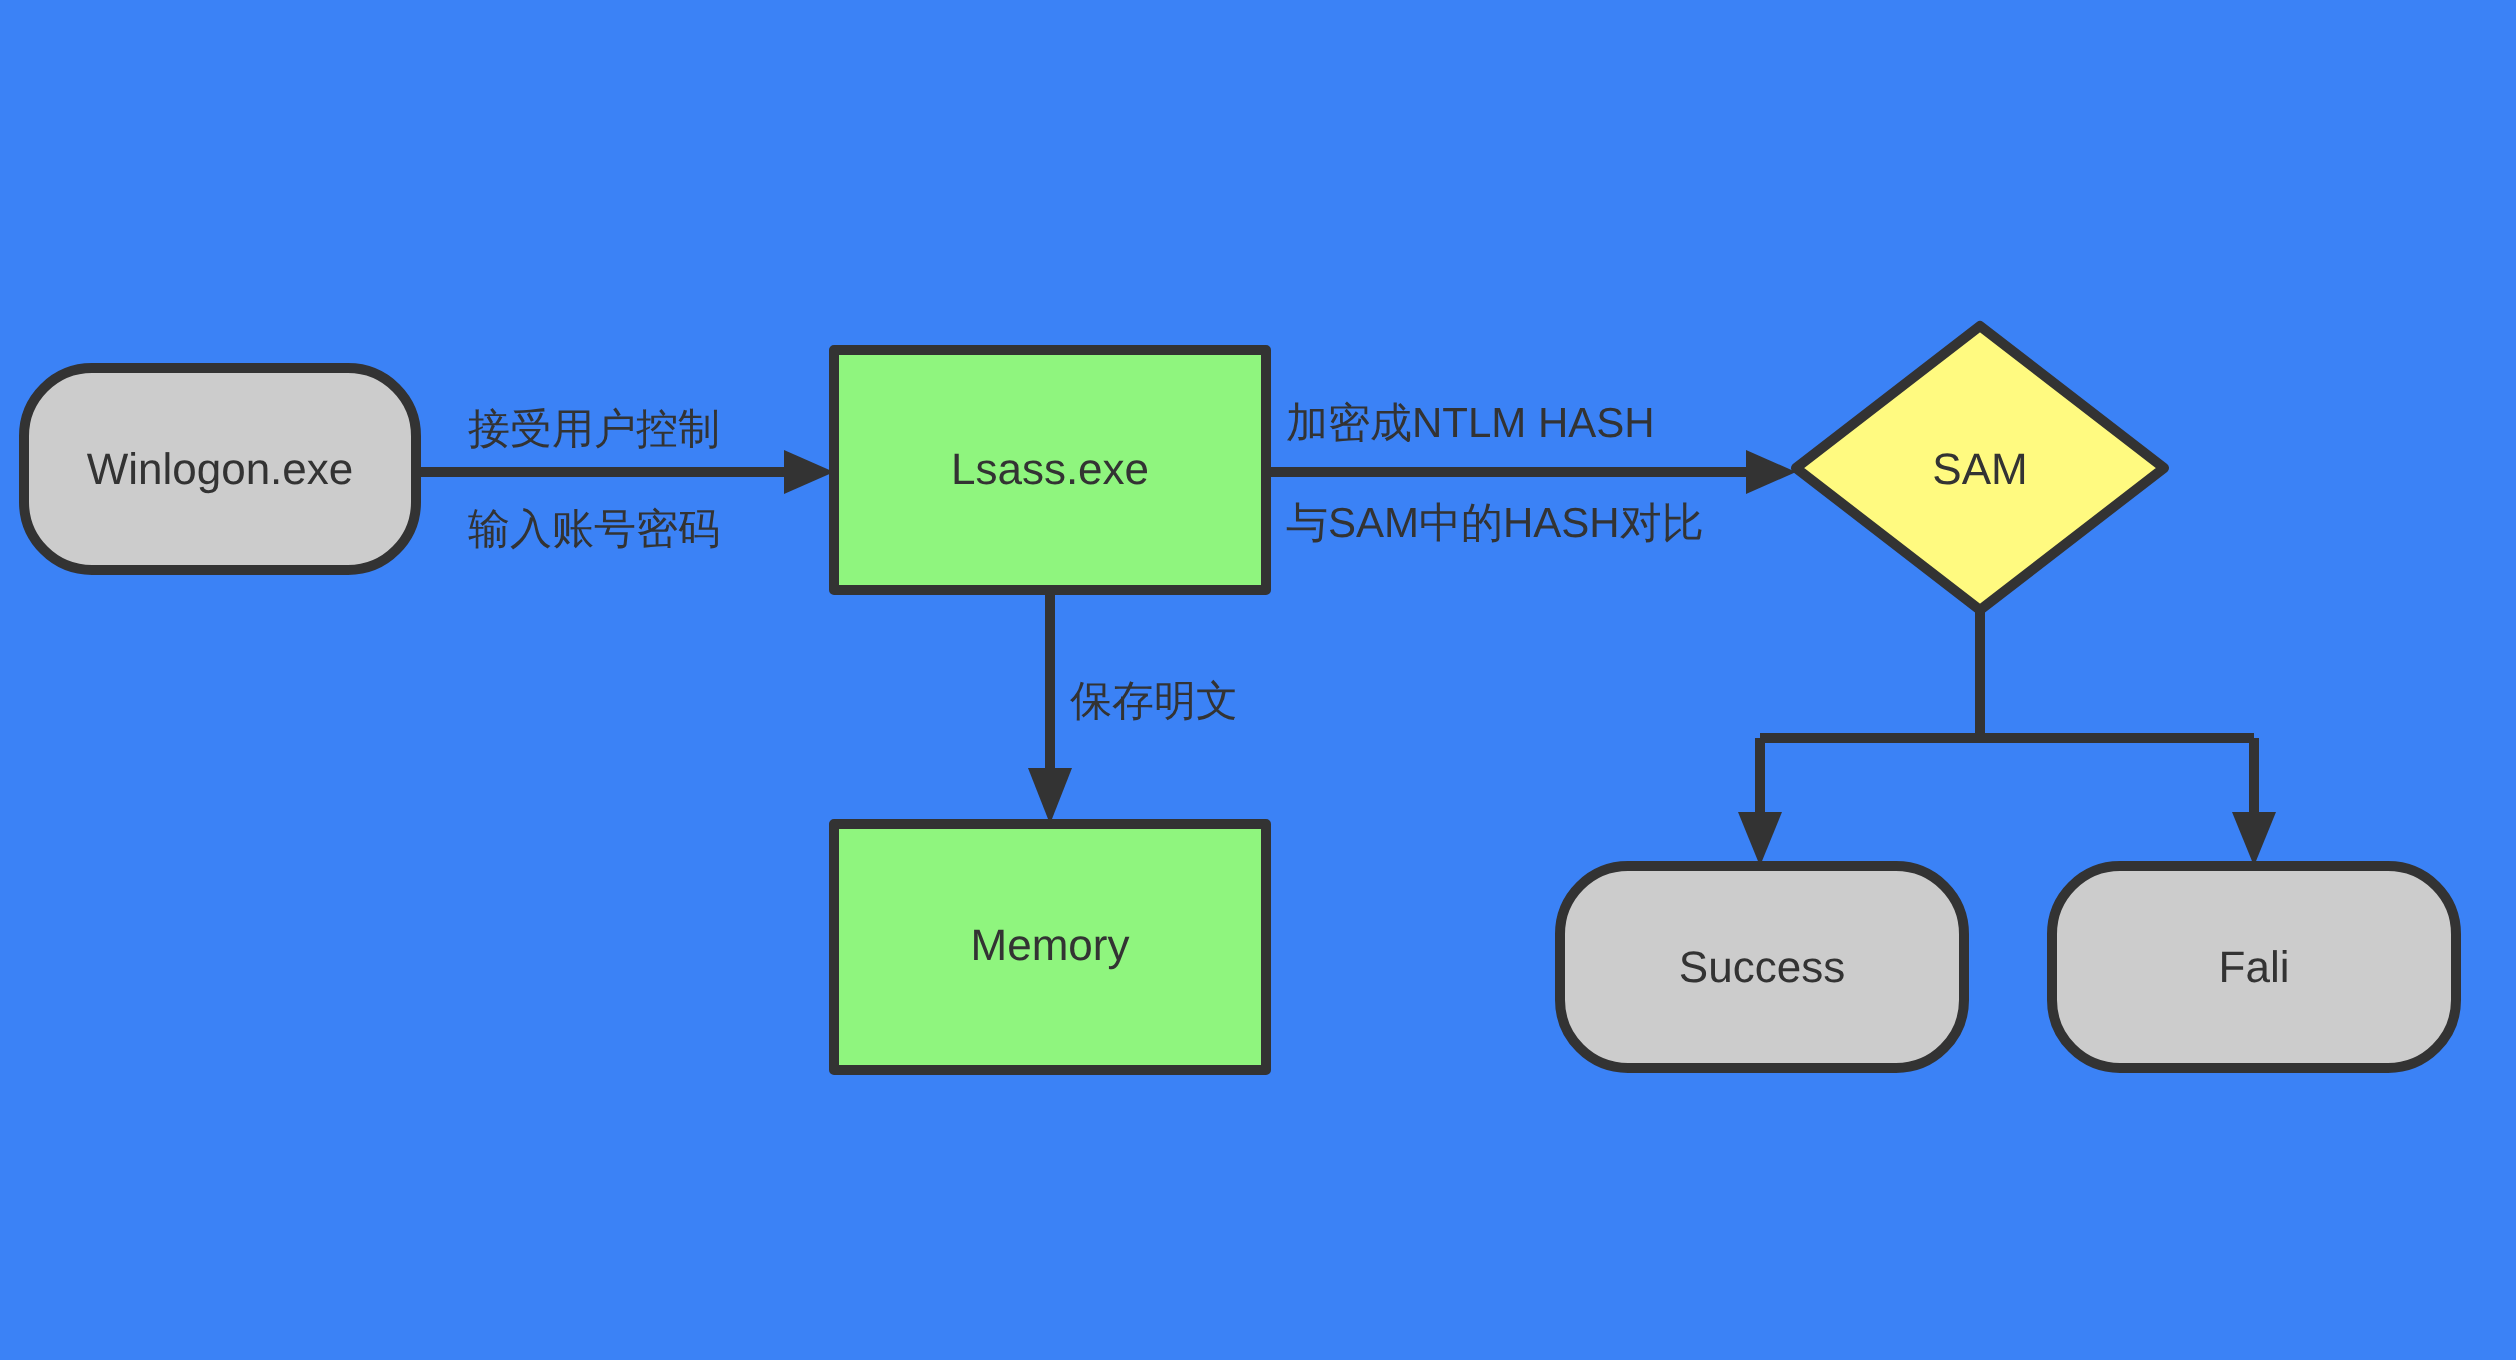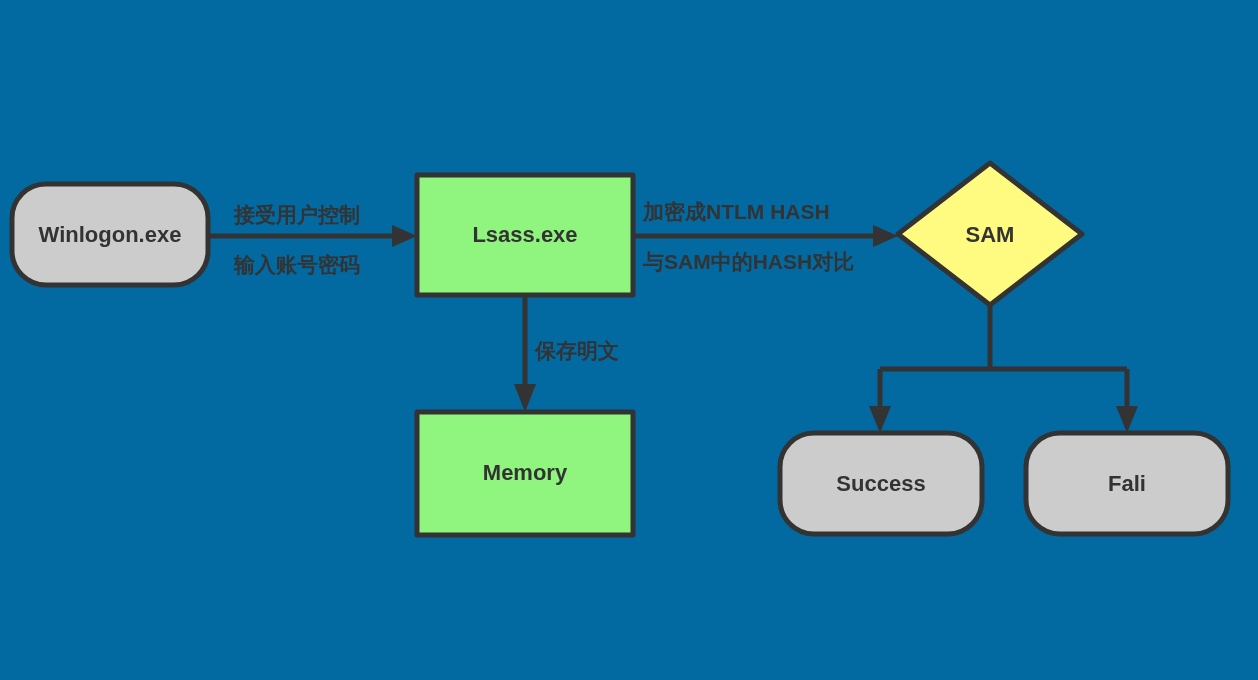--- a/index.html
+++ b/index.html
@@ -8,23 +8,22 @@
     padding: 0;
     background: #ffffff;
   }
   body {
     font-family: "Liberation Sans", "DejaVu Sans", sans-serif;
   }
   #diagram-canvas {
     position: relative;
     width: 1258px;
     height: 680px;
-    background: #0369a1;
+    background: #3b82f6;
     overflow: hidden;
-    font-weight: bold;
   }
   #flow-svg {
     position: absolute;
     left: 0;
     top: 0;
     width: 1258px;
     height: 680px;
   }
   .node-label {
     font-family: "Liberation Sans", "DejaVu Sans", sans-serif;

